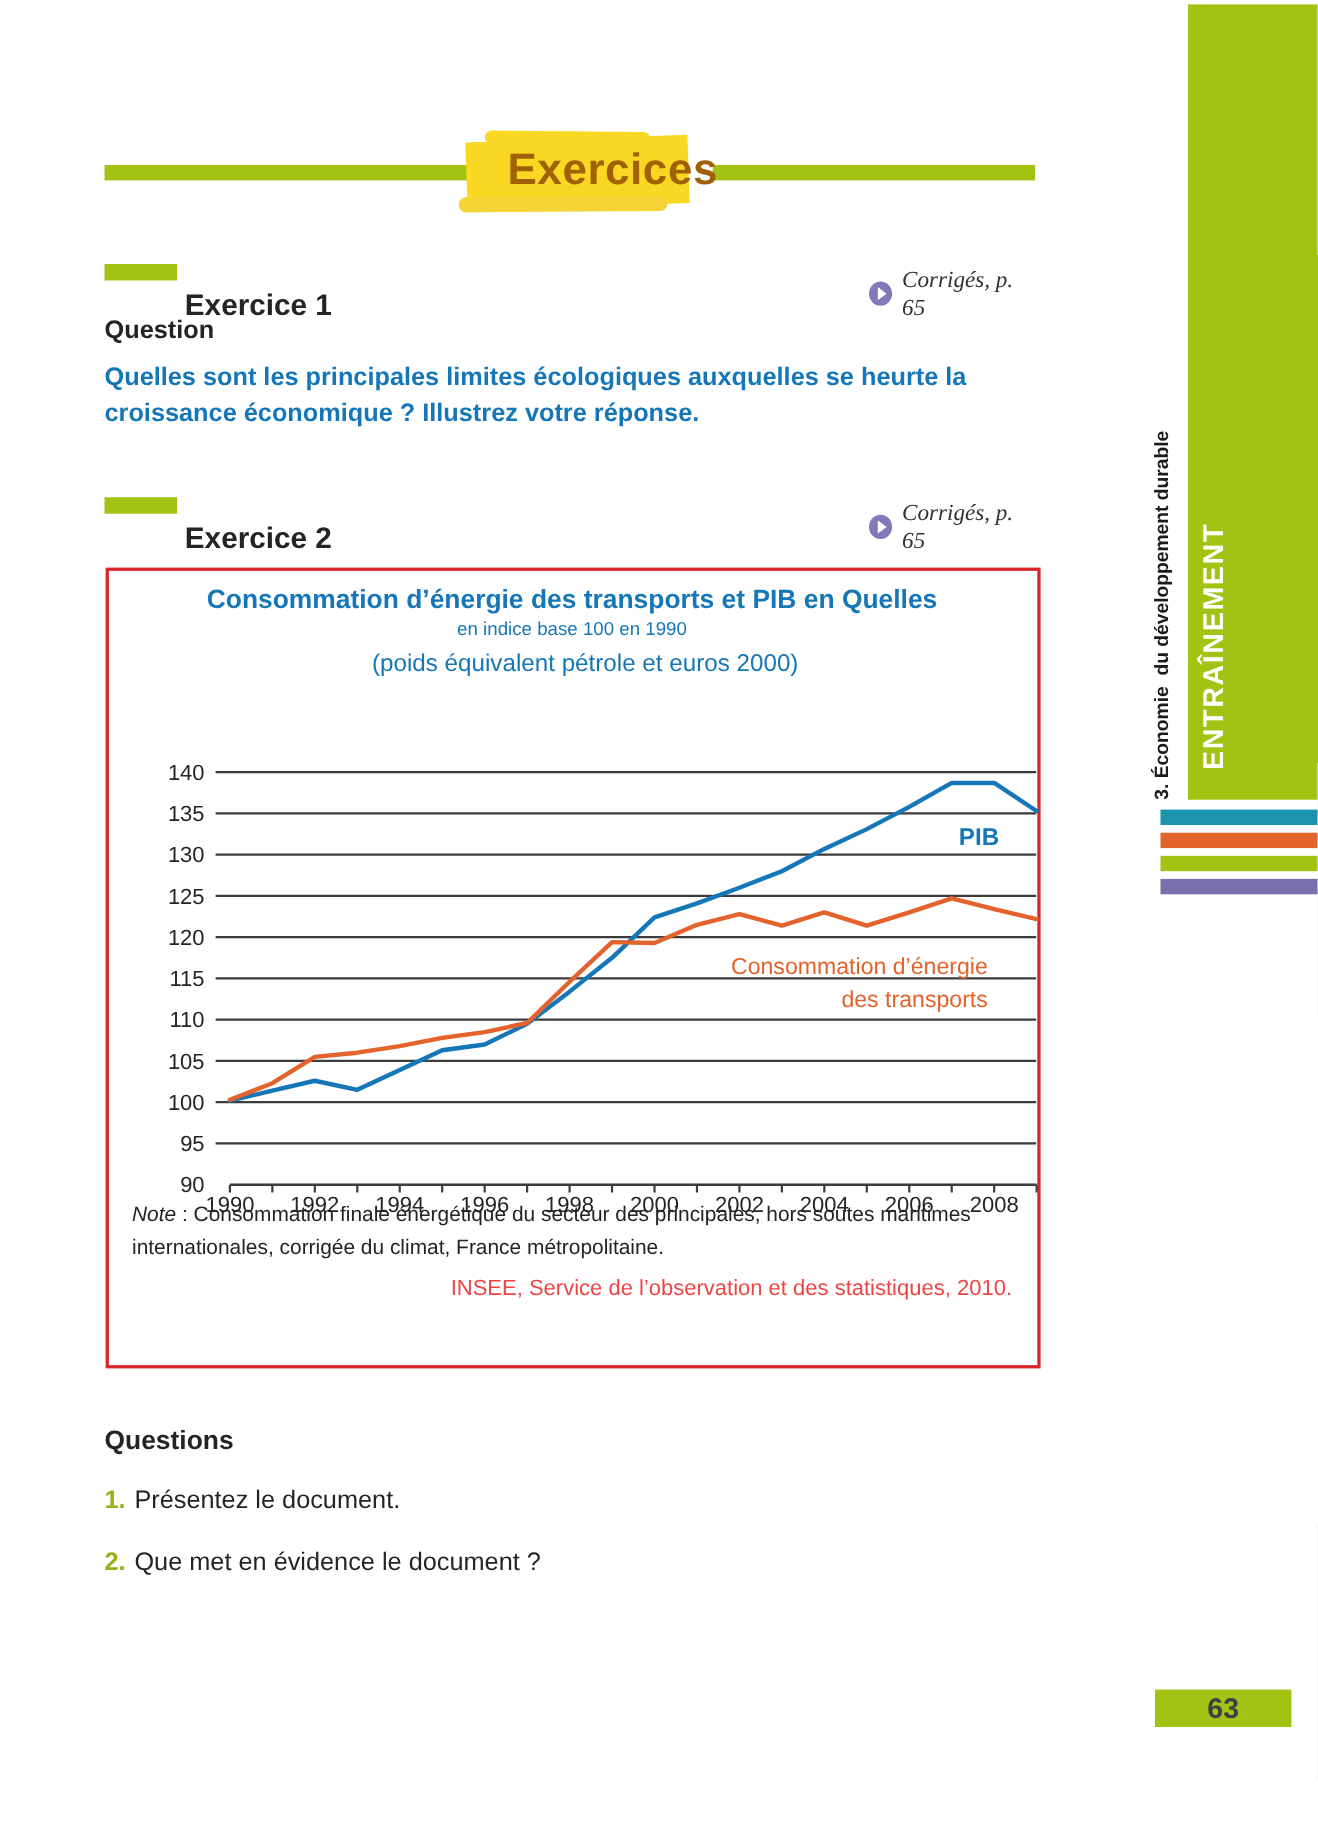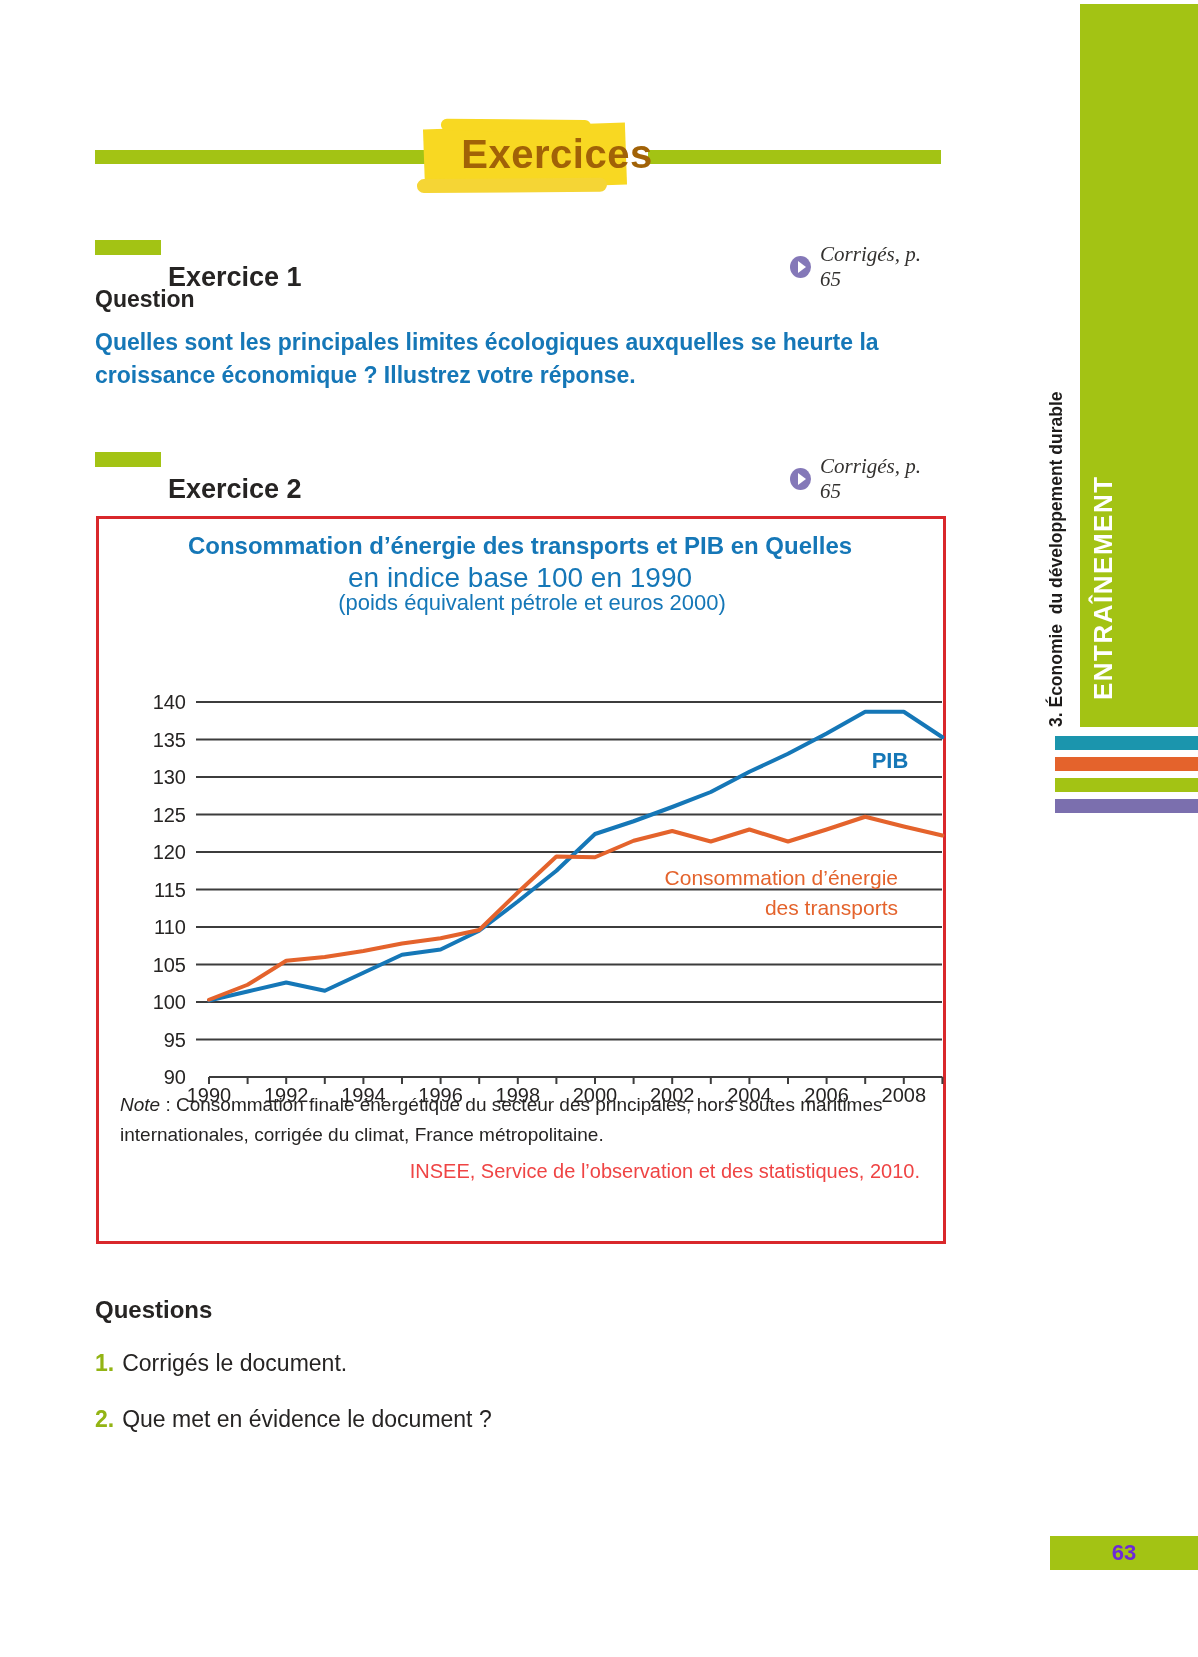--- a/index.html
+++ b/index.html
@@ -27,41 +27,41 @@
       border-left:8px solid #ffffff;border-top:6px solid transparent;border-bottom:6px solid transparent;}
   .corr-text{font-family:"Liberation Serif",serif;font-style:italic;font-size:21px;color:#33312f;}
 
   .h-black{font-size:23px;font-weight:700;color:#262423;}
   #q1-text{left:95px;top:326px;width:800px;font-size:23px;font-weight:700;color:#1577b7;line-height:33px;}
 
   
   #doc-box{left:96px;top:516px;width:844px;height:722px;border:3.5px solid #d9282b;background:#fff;}
   .chart-title{width:848px;text-align:center;color:#1577b7;}
   #chart-t1{left:96px;top:532px;font-size:24px;font-weight:700;}
-  #chart-t2{left:96px;top:562px;font-size:28px;}
+  #chart-t2{left:96px;top:562px;font-size:17px;}
   #chart-t3{left:108px;top:590px;font-size:22px;}
 
   #note{left:120px;top:1090px;width:800px;font-size:19px;line-height:30px;color:#262423;}
   #note .nlab{font-style:italic;}
   #source{left:120px;top:1160px;width:800px;text-align:right;font-size:20px;color:#ef4444;}
 
   
   #questions-title{left:95px;top:1296px;font-size:24px;font-weight:700;}
   .q-item{font-size:23px;color:#262423;}
   .q-num{color:#93b414;font-weight:700;margin-right:8px;}
 
   
   #side-green{left:1080px;top:4px;width:118px;height:723px;background:#a3c314;}
   .vtext{transform-origin:0 0;transform:rotate(-90deg);white-space:pre;}
   #side-chapter{left:1046px;top:727px;font-size:17.5px;font-weight:600;color:#1d1b1a;}
   #side-band{left:1088px;top:700px;font-size:26px;font-weight:800;color:#ffffff;letter-spacing:1.5px;}
   .stripe{left:1055px;width:143px;height:14px;}
 
-  #page-tab{left:1050px;top:1536px;width:148px;height:34px;background:#a3c314;
-      display:flex;align-items:center;justify-content:center;color:#6d28d9;font-size:22px;font-weight:700;}
+  #page-tab{left:1050px;top:1536px;width:124px;height:34px;background:#a3c314;
+      display:flex;align-items:center;justify-content:center;color:#404040;font-size:26px;font-weight:700;}
 
   
   text{font-family:"Liberation Sans",sans-serif;}
 </style>
 </head>
 <body>
 
 <div id="page">
 
   <div class="abs bar" style="left:95px;top:150px;width:335px;"></div>
@@ -150,21 +150,21 @@
       <text x="768" y="275" text-anchor="end" font-size="21" fill="#e4632c">des transports</text>
     </svg>
 
   <div class="abs" id="note">
     <span class="nlab">Note</span><span> : Consommation finale énergétique du secteur des principales, hors soutes maritimes internationales, corrigée du climat, France métropolitaine.</span>
   </div>
   <div class="abs" id="source">INSEE, Service de l’observation et des statistiques, 2010.</div>
 
   <div class="abs" id="questions-title">Questions</div>
   <div class="abs q-item" style="left:95px;top:1350px;">
-    <span class="q-num">1.</span><span>Corrigés le document.</span>
+    <span class="q-num">1.</span><span>Présentez le document.</span>
   </div>
   <div class="abs q-item" style="left:95px;top:1406px;">
     <span class="q-num">2.</span><span>Que met en évidence le document ?</span>
   </div>
 
   <div class="abs" id="side-green"></div>
   <div class="abs vtext" id="side-chapter">3. Économie  du développement durable</div>
   <div class="abs vtext" id="side-band">ENTRAÎNEMENT</div>
   <div class="abs stripe" style="top: 736px; background: rgb(27, 149, 173);"></div>
   <div class="abs stripe" style="top: 757px; background: rgb(228, 99, 44);"></div>

